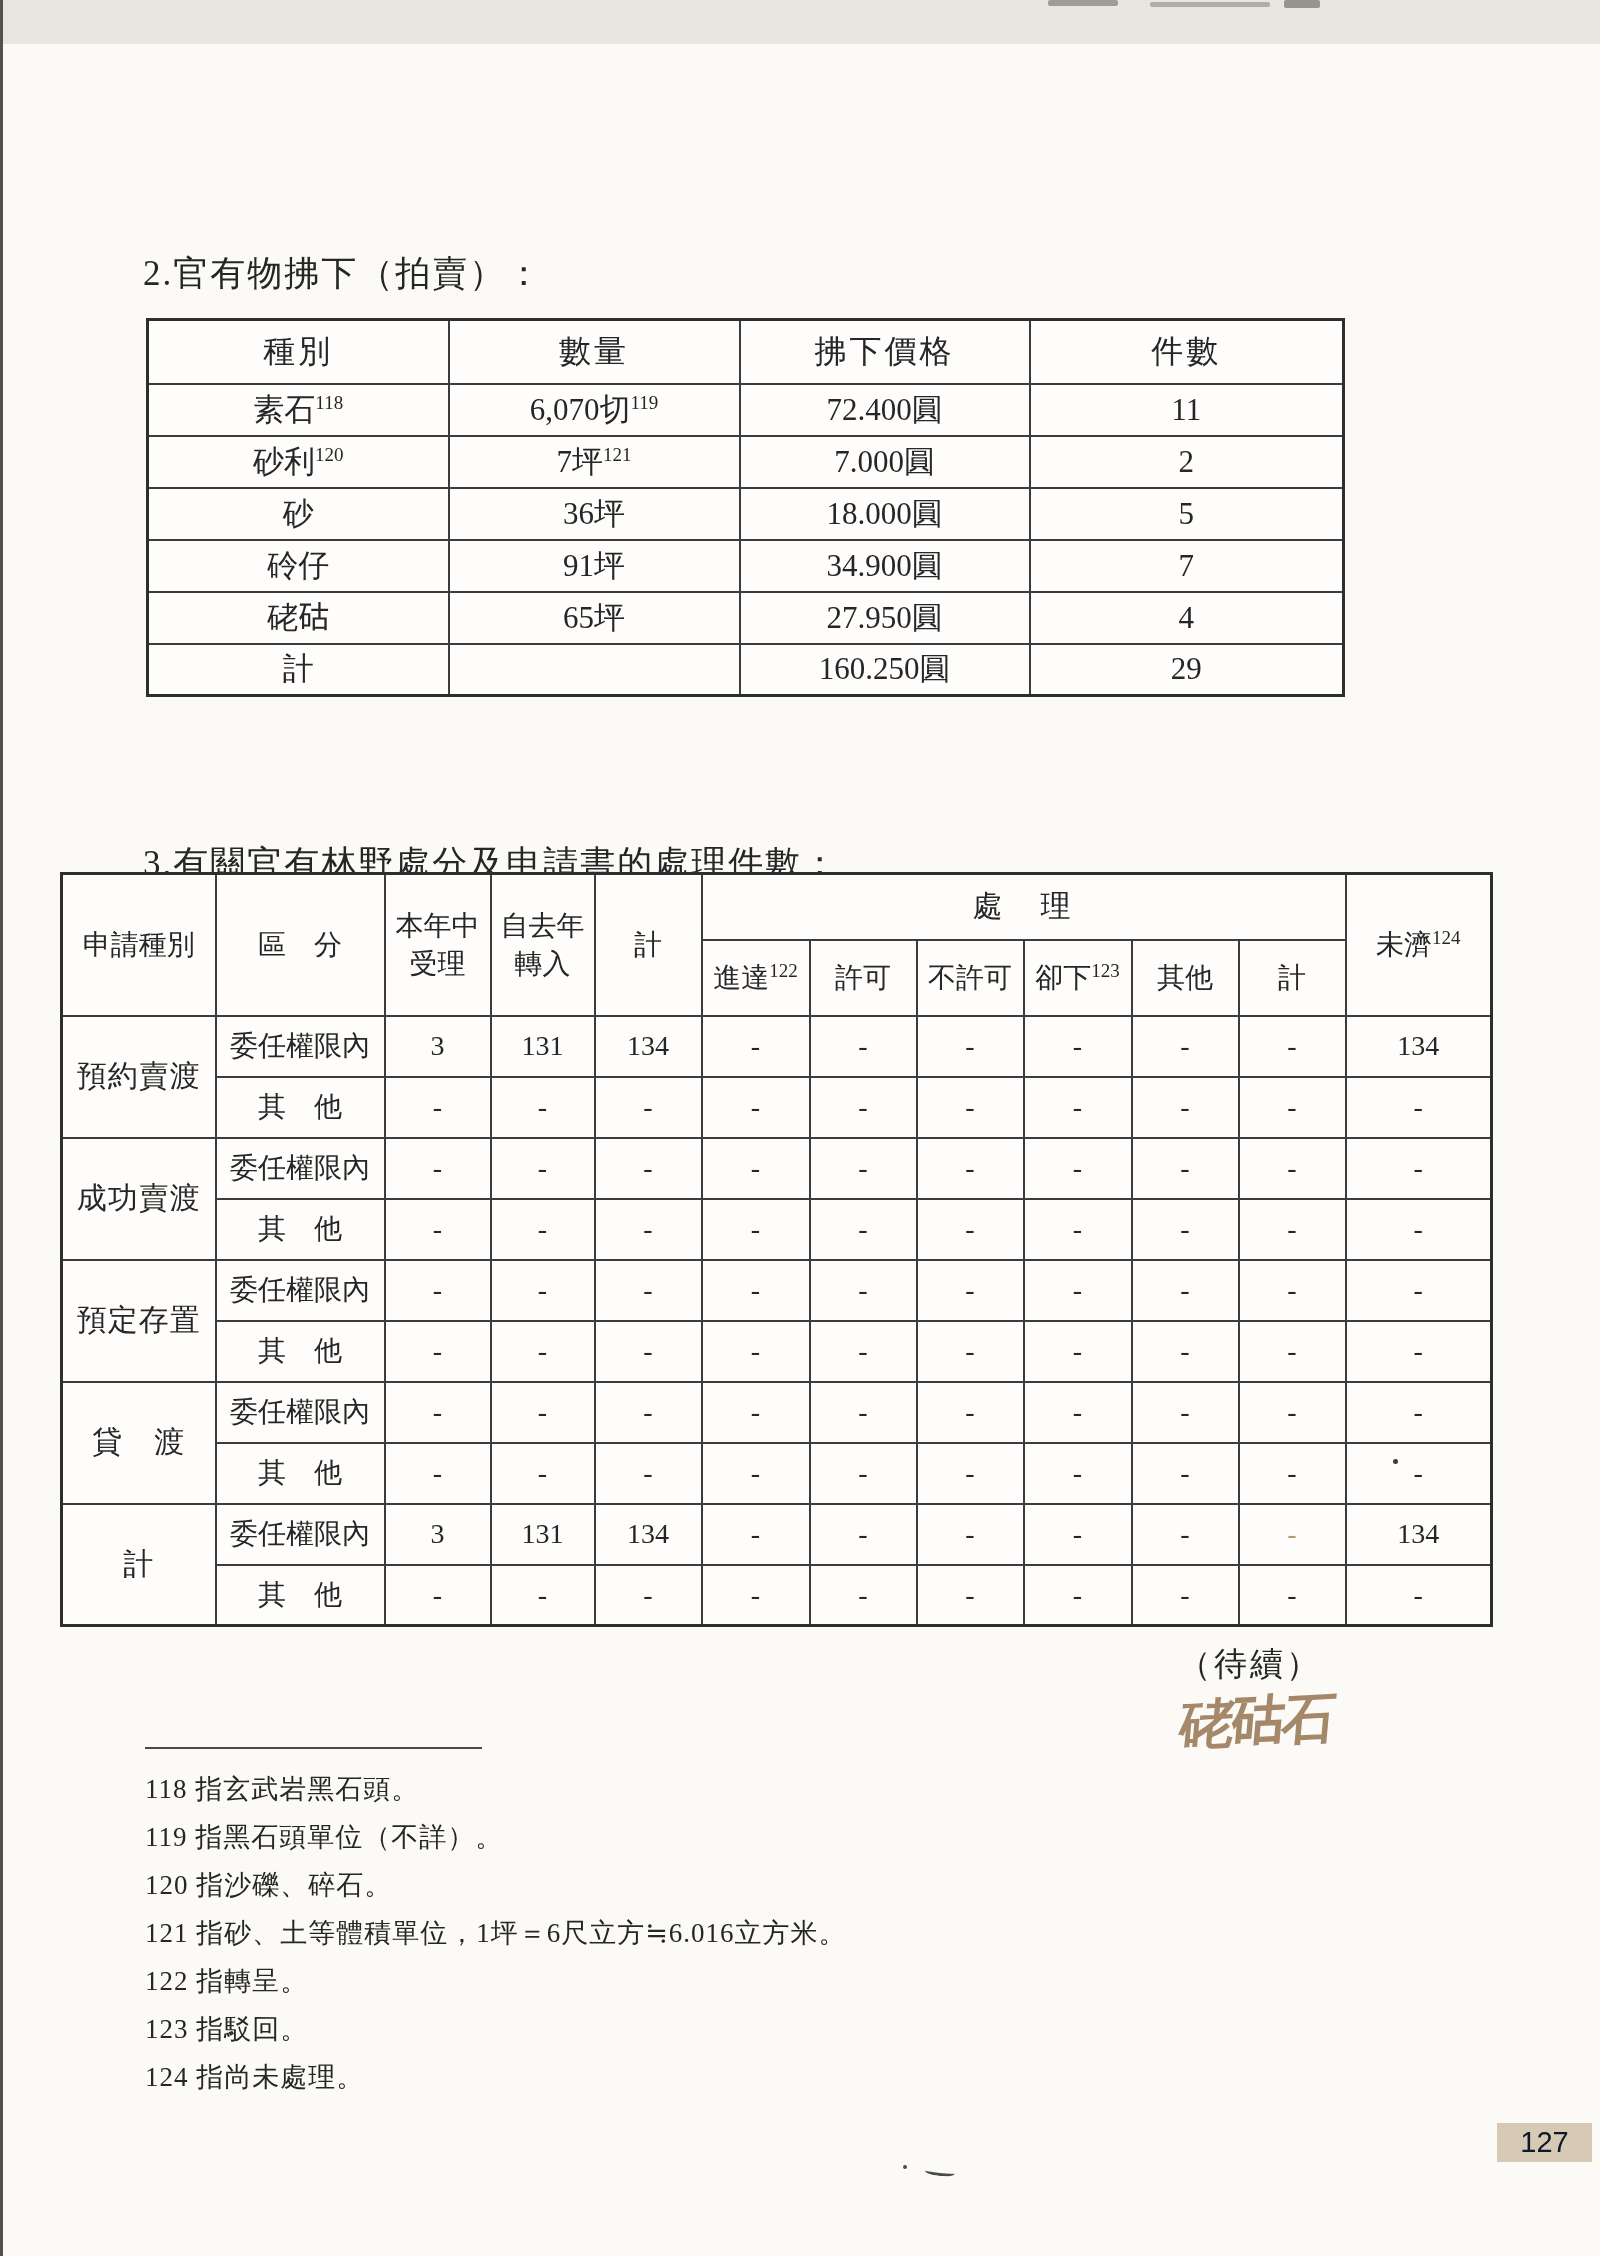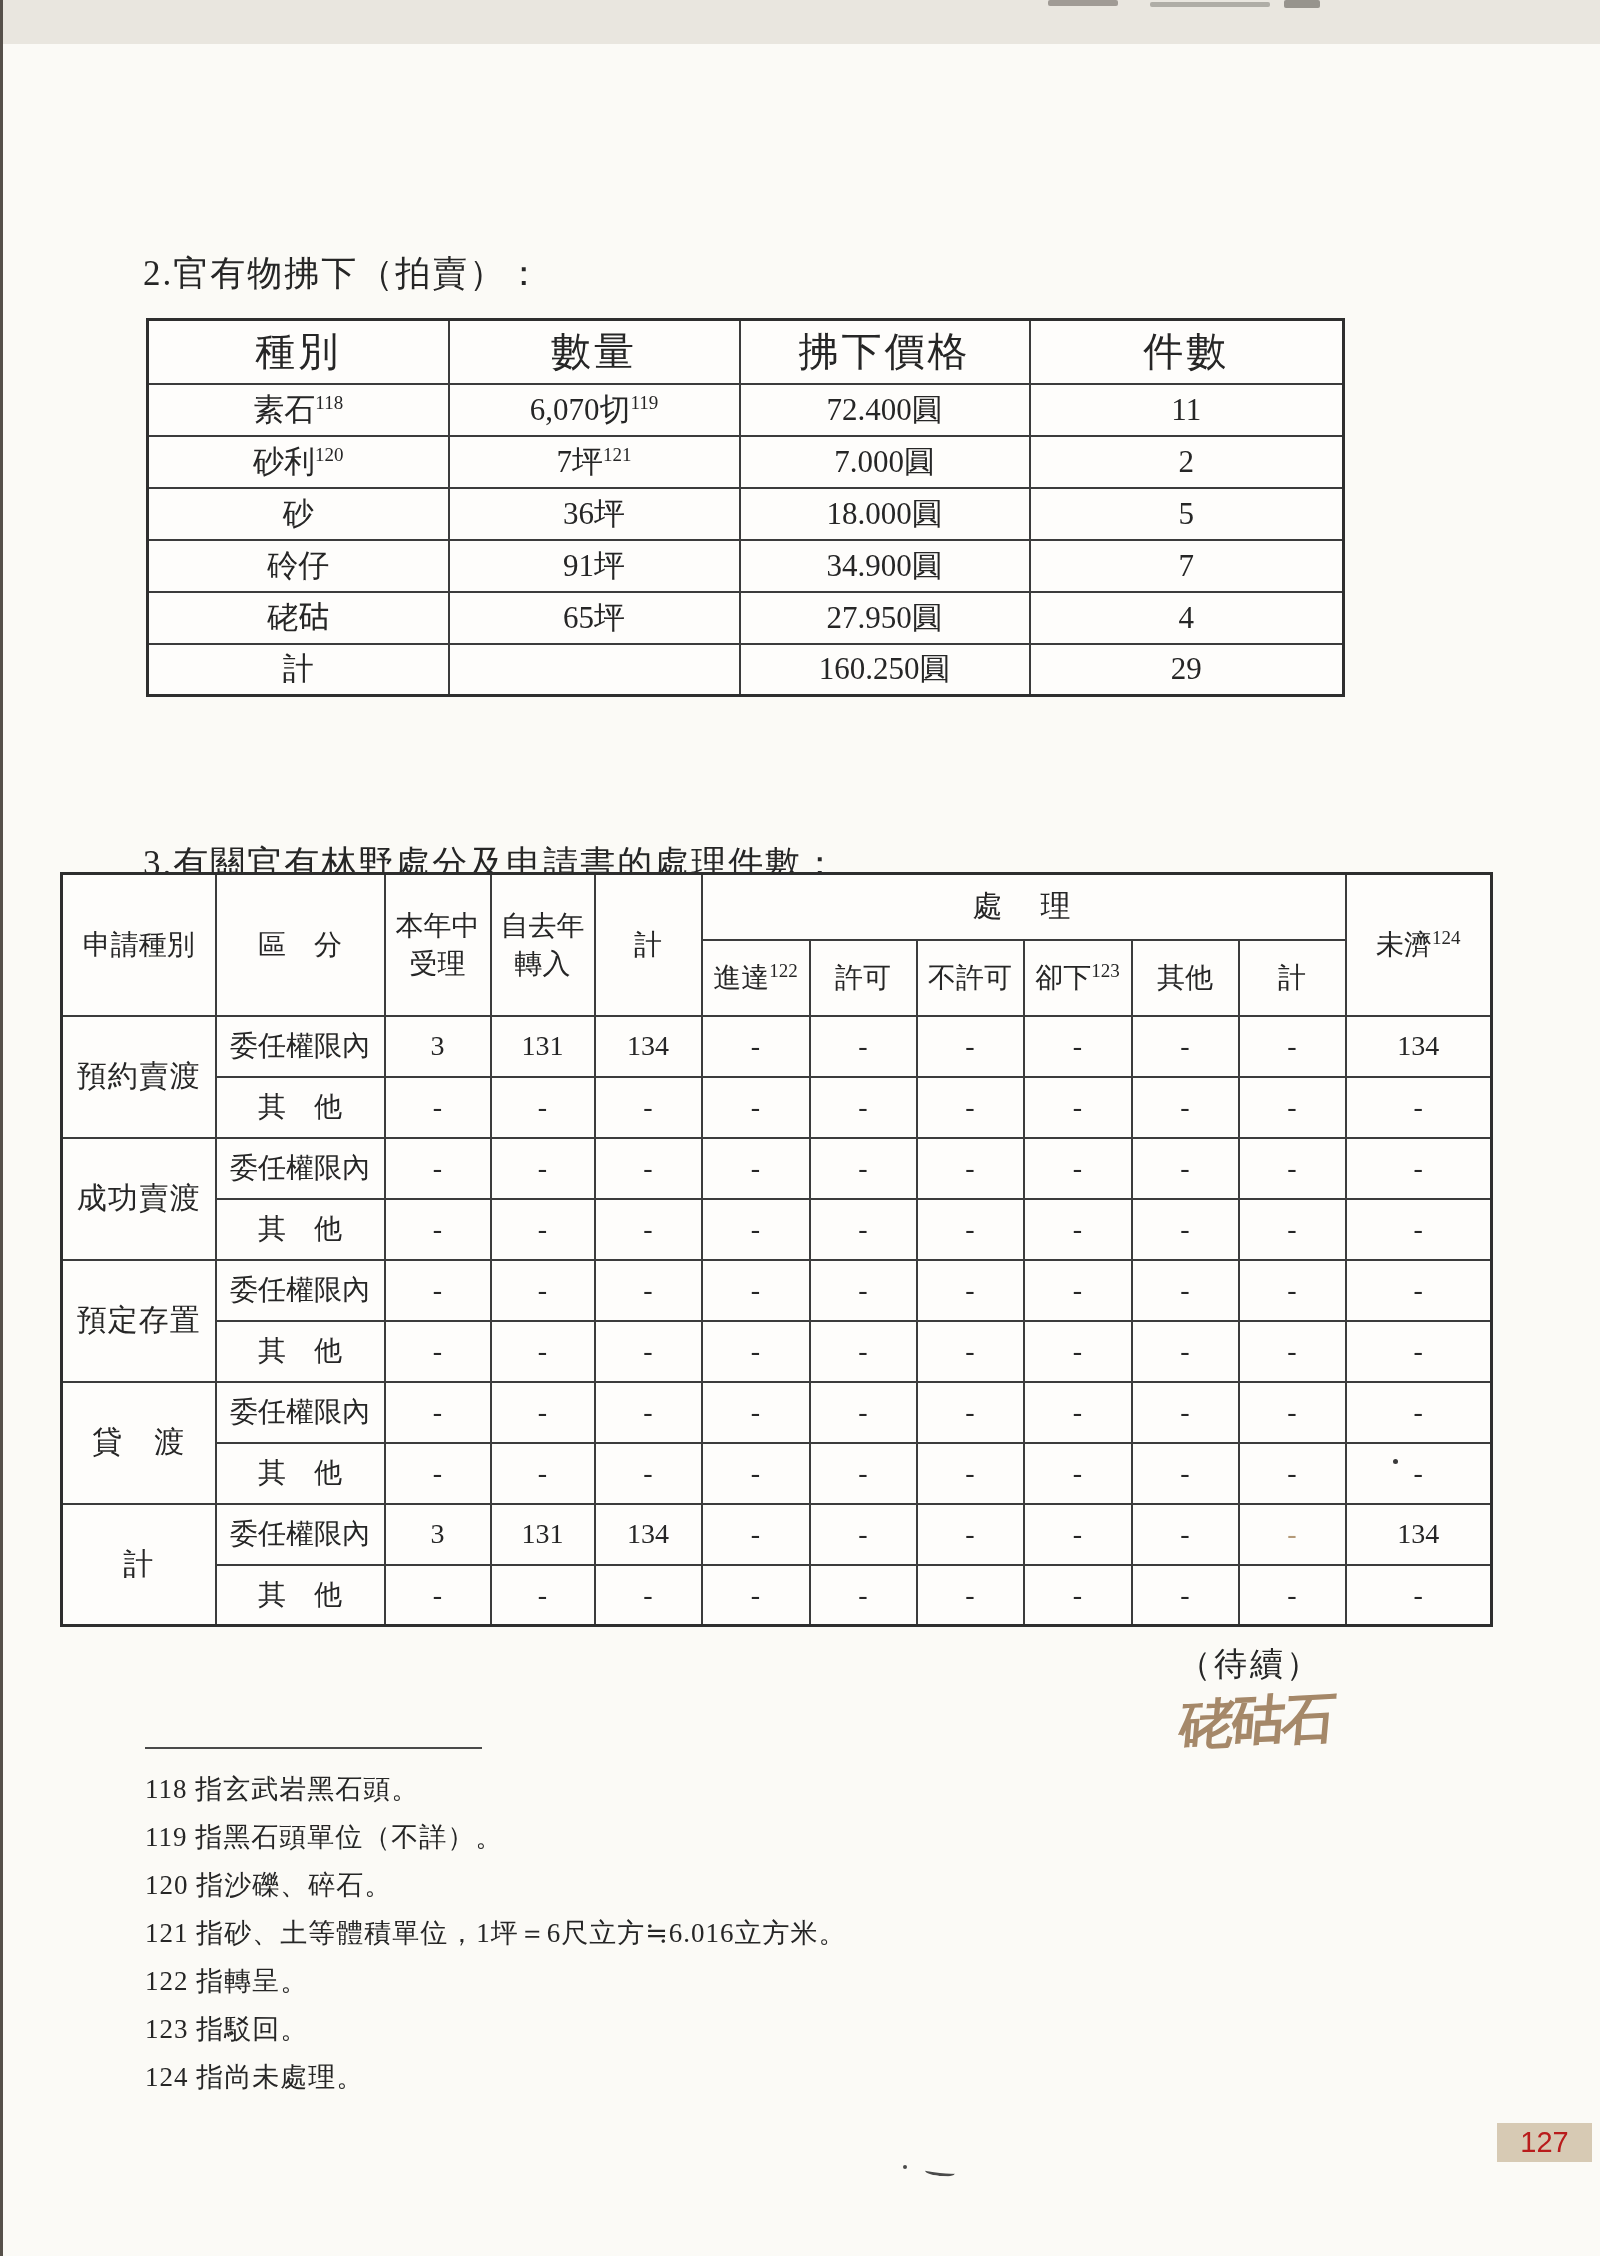--- a/index.html
+++ b/index.html
@@ -7,39 +7,39 @@
   body{position:relative;overflow:hidden;background:#fbfaf6;color:#262626;
        font-family:"Liberation Serif","DejaVu Serif",serif}
   .band{position:absolute;left:0;top:0;width:1600px;height:44px;background:#e9e6df}
   .ledge{position:absolute;left:0;top:0;width:3px;height:2256px;background:#56504a}
   .smudge{position:absolute;background:#46413b;border-radius:2px}
   .sec-heading{position:absolute;font-size:35px;letter-spacing:2px;white-space:nowrap}
   table{border-collapse:collapse;table-layout:fixed;position:absolute;background:#fefdfb}
   .t1{left:146px;top:318px;width:1196px;border:3px solid #2e2e2e}
   .t1 th,.t1 td{border:2px solid #3c3c3c;text-align:center;vertical-align:middle;
        font-weight:normal;font-size:31px;height:52px;overflow:hidden}
-  .t1 tr.hd th{height:64px;font-size:40px;letter-spacing:3px}
+  .t1 tr.hd th{height:64px;font-size:32px;letter-spacing:3px}
   .t2{left:60px;top:872px;width:1430px;border:3px solid #2e2e2e}
   .t2 th,.t2 td{border:2px solid #3c3c3c;text-align:center;vertical-align:middle;
        font-weight:normal;font-size:28px;overflow:hidden}
   .t2 tr.hr1 th{height:66px}
   .t2 tr.hr2 th{height:76px}
   .t2 tbody td,.t2 tbody th{height:61px}
   .t2 th.grp{font-size:30px;letter-spacing:4px}
   .t2 .glabel{font-size:30px;letter-spacing:1px}
   sup{font-size:19px;vertical-align:super;line-height:0}
   td.lt{color:#b49a78}
   .continued{position:absolute;left:1178px;top:1642px;font-size:33px;letter-spacing:3px}
   .stamp{position:absolute;left:1180px;top:1686px;font-size:54px;font-weight:bold;
        color:#9c7c5a;transform:rotate(-3deg) skewX(-8deg);letter-spacing:-3px;opacity:.9}
   .fnrule{position:absolute;left:145px;top:1747px;width:337px;height:2px;background:#4a4a4a}
   .footnotes{position:absolute;left:145px;top:1765px;font-size:27px}
   .footnotes div{height:48px;line-height:48px;letter-spacing:1px;white-space:nowrap}
   .pagenum{position:absolute;left:1497px;top:2123px;width:95px;height:39px;background:#d7cab4;
-       text-align:center;line-height:39px;font-size:29px;color:#b91c1c;
+       text-align:center;line-height:39px;font-size:29px;color:#0f172a;
        font-family:"Liberation Sans","DejaVu Sans",sans-serif}
   .dotA{position:absolute;left:1393px;top:1459px;width:5px;height:5px;background:#3a3a3a;border-radius:50%}
   .squig{position:absolute;left:925px;top:2168px;width:30px;height:8px;
        border-bottom:3px solid #4a4a4a;border-radius:50%;transform:rotate(6deg)}
   .squig2{position:absolute;left:903px;top:2165px;width:4px;height:4px;background:#4a4a4a;border-radius:50%}
 </style>
 </head>
 <body>
 
 <div class="band"></div>

